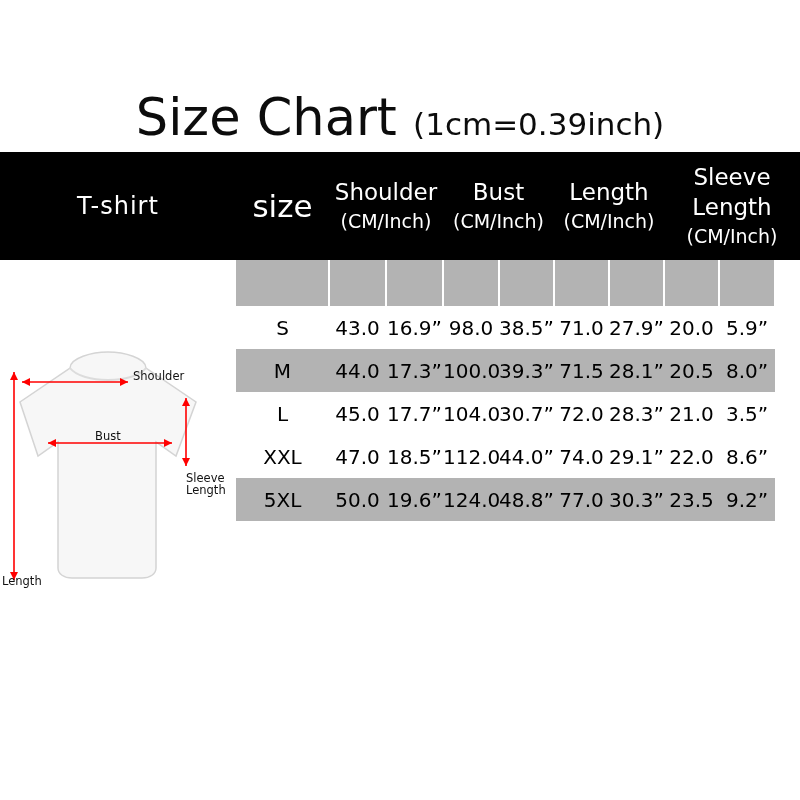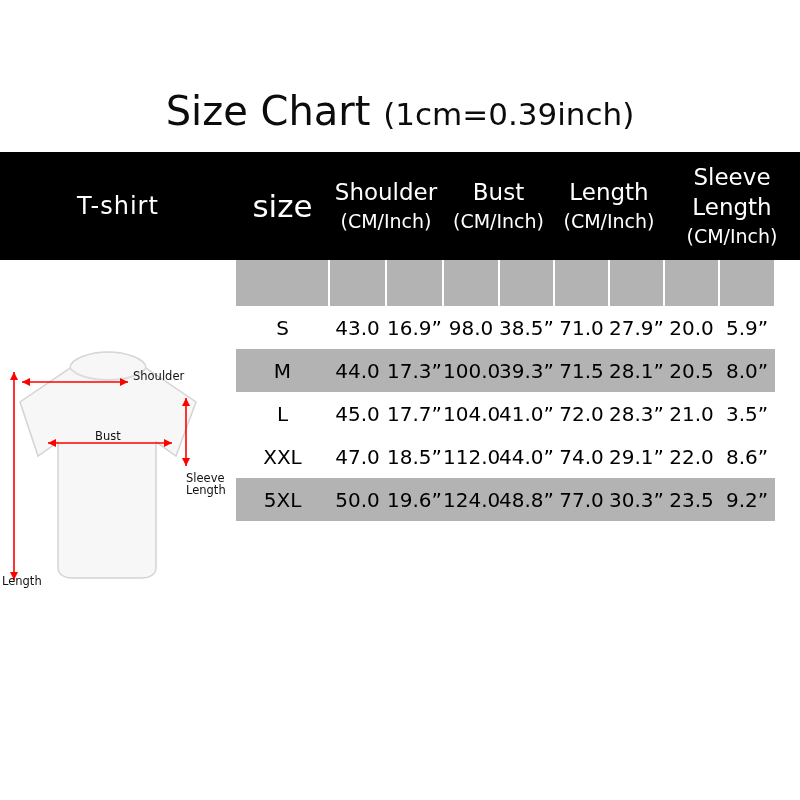--- a/index.html
+++ b/index.html
@@ -24,21 +24,21 @@
   
   .title-wrap {
     position: absolute;
     left: 0;
     top: 88px;
     width: 800px;
     text-align: center;
     white-space: nowrap;
   }
   .title-main {
-    font-size: 40px;
+    font-size: 51px;
     letter-spacing: 0px;
     color: #0c0c0c;
   }
   .title-sub {
     font-size: 31px;
     color: #0c0c0c;
   }
 
   
   .table-wrap {
@@ -223,21 +223,21 @@
         <td class="cell">8.0”</td>
         <td class="blank"></td>
       </tr>
 
       <tr class="data-row row-a">
         <td class="blank"></td>
         <td class="cell">L</td>
         <td class="cell">45.0</td>
         <td class="cell">17.7”</td>
         <td class="cell">104.0</td>
-        <td class="cell">41.0”</td>
+        <td class="cell">30.7”</td>
         <td class="cell">72.0</td>
         <td class="cell">28.3”</td>
         <td class="cell">21.0</td>
         <td class="cell">3.5”</td>
         <td class="blank"></td>
       </tr>
 
 
       <tr class="data-row row-a">
         <td class="blank"></td>

